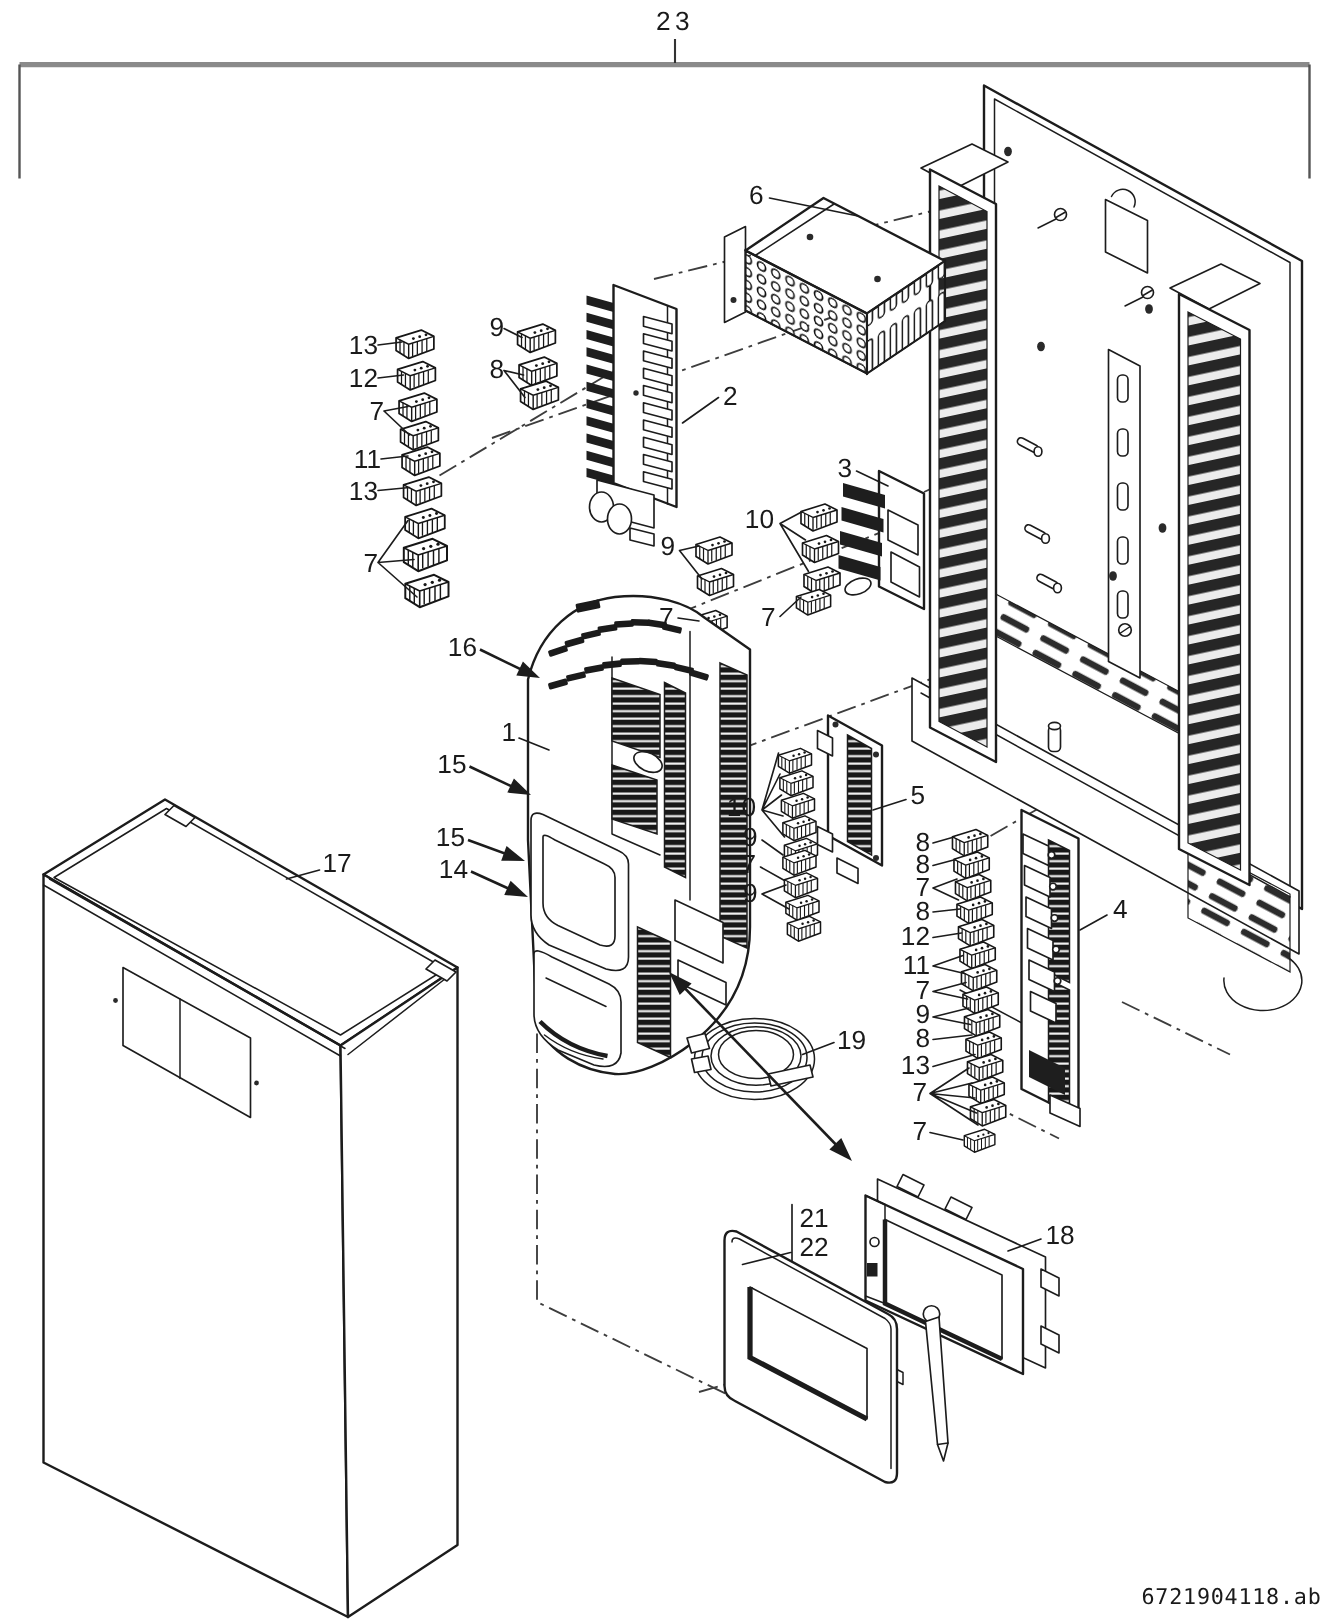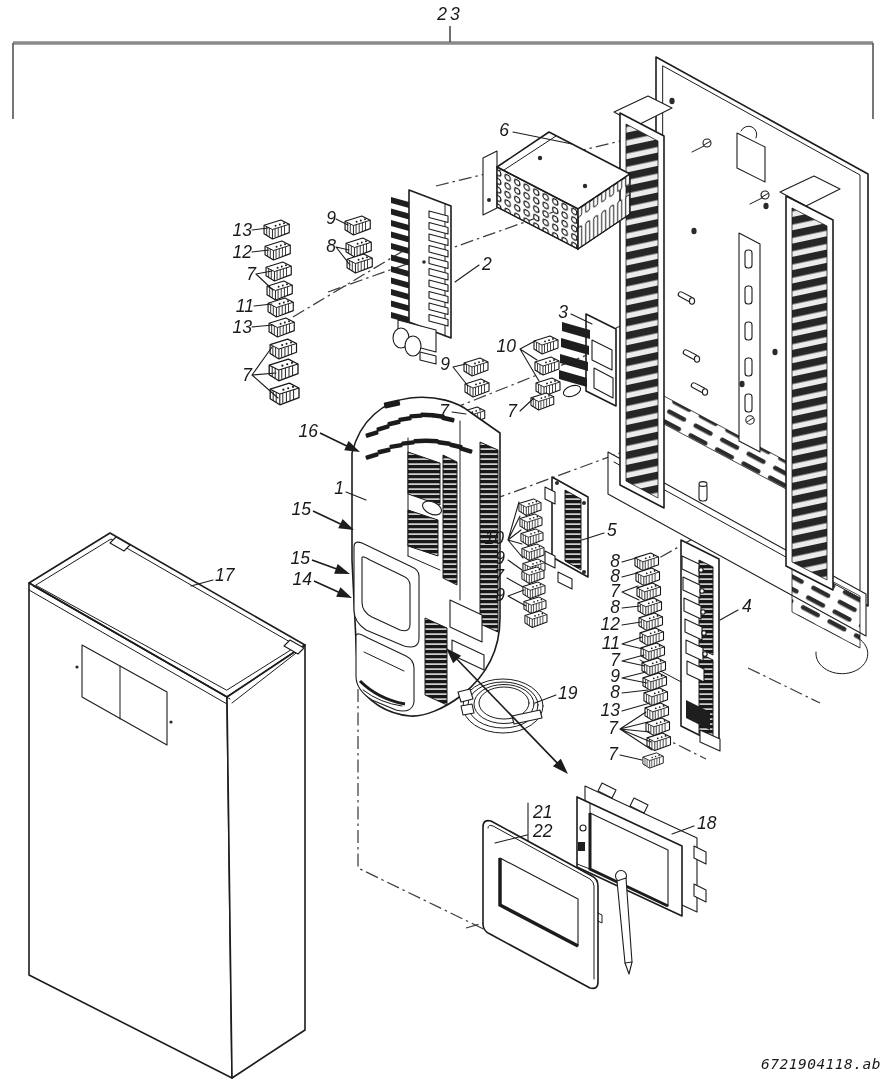--- a/index.html
+++ b/index.html
@@ -1,17 +1,17 @@
 <!DOCTYPE html>
 <html><head>
 <meta charset="utf-8">
 <style>
   html,body{margin:0;padding:0;background:#fff;}
   #stage{position:relative;width:889px;height:1080px;background:#fff;overflow:hidden;
-         font-family:"Liberation Sans",sans-serif;font-style:italic;}
+         font-family:"Liberation Sans",sans-serif;}
   svg{position:absolute;left:0;top:0;}
   .o  {fill:#fff;stroke:#1c1c1c;stroke-width:1.6;stroke-linejoin:round;}
   .o2 {fill:#fff;stroke:#1c1c1c;stroke-width:1.1;stroke-linejoin:round;}
   .d  {fill:none;stroke:#1c1c1c;stroke-width:1;stroke-linejoin:round;stroke-linecap:round;}
   .dk {fill:#1e1e1e;stroke:none;}
   .hole{fill:#2a2a2a;stroke:none;}
   .ld {fill:none;stroke:#1c1c1c;stroke-width:1.1;stroke-linecap:round;}
   .ch {fill:none;stroke:#3d3d3d;stroke-width:1.25;stroke-dasharray:13 4 2.5 4;}
   .ar {fill:#1c1c1c;stroke:none;}
   .arl{fill:none;stroke:#1c1c1c;stroke-width:1.7;}

